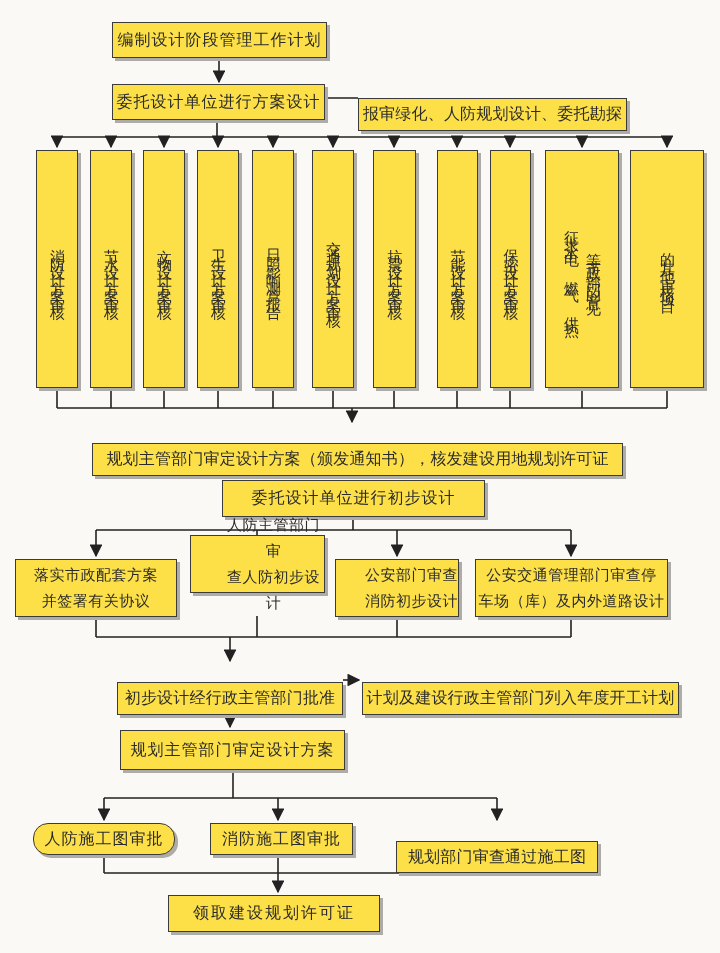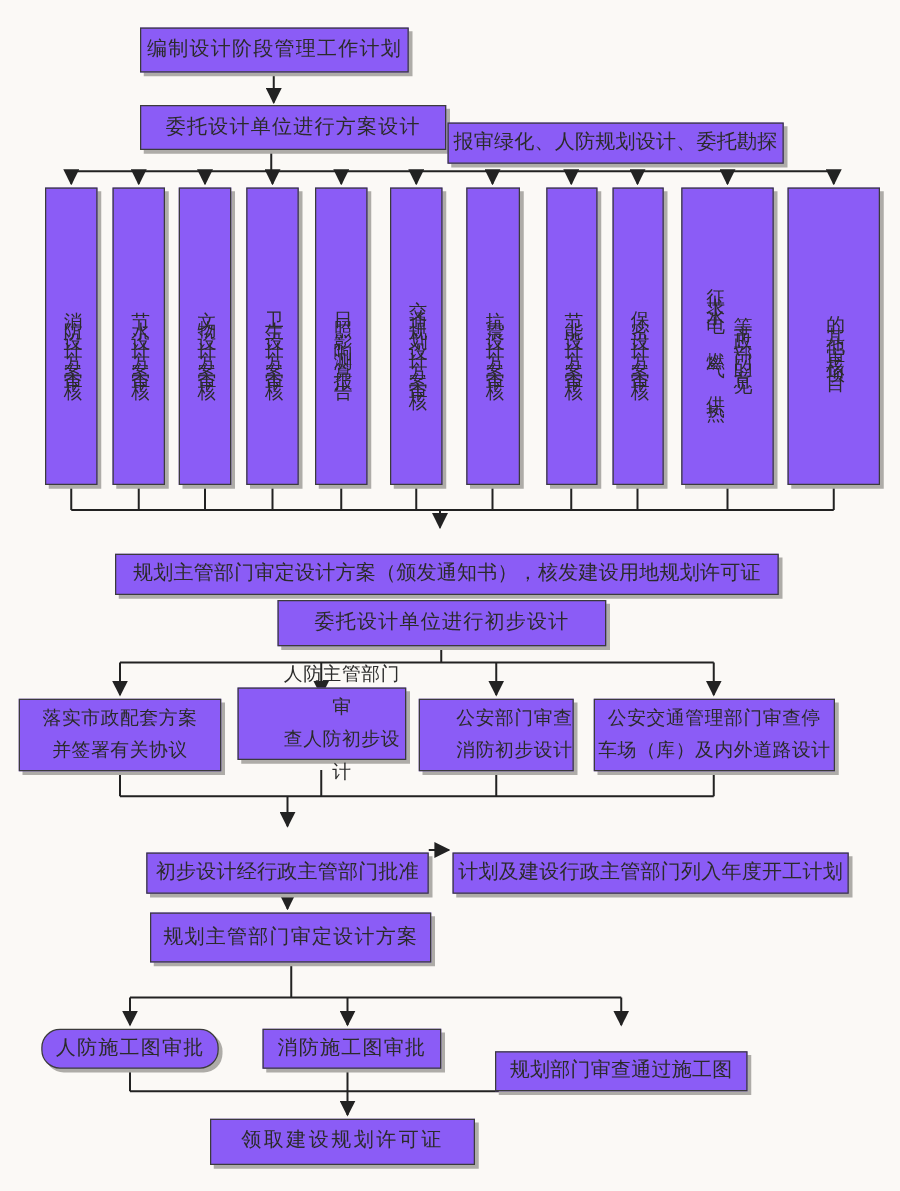--- a/index.html
+++ b/index.html
@@ -7,21 +7,21 @@
     position:relative;
     width:720px;height:953px;
     background:#fbf9f6;
     font-family:"Liberation Serif","DejaVu Serif",serif;
     overflow:hidden;
   }
   svg.wires{position:absolute;left:0;top:0;z-index:1;}
   .box{
     position:absolute;
     box-sizing:border-box;
-    background:#8b5cf6;
+    background:#fde047;
     border:1.5px solid #3b3b3b;
     box-shadow:3px 3px 0 #aeaca8;
     display:flex;
     align-items:center;
     justify-content:center;
     color:#2b2b2b;
     text-align:center;
     z-index:2;
     line-height:1.3;
   }
@@ -86,21 +86,21 @@
     <path d="M343 680 H359" fill="none" stroke="#222222" stroke-width="1.6" marker-end="url(#ah)"></path>
     <path d="M230 697 V727" fill="none" stroke="#222222" stroke-width="1.6" marker-end="url(#ah)"></path>
     <path d="M104 798 V820" fill="none" stroke="#222222" stroke-width="1.6" marker-end="url(#ah)"></path>
     <path d="M278 798 V820" fill="none" stroke="#222222" stroke-width="1.6" marker-end="url(#ah)"></path>
     <path d="M497 798 V820" fill="none" stroke="#222222" stroke-width="1.6" marker-end="url(#ah)"></path>
     <path d="M278 855 V892" fill="none" stroke="#222222" stroke-width="1.6" marker-end="url(#ah)"></path>
   </svg>
 
   <div class="box hl" style="left:112px;top:22px;width:215px;height:36px;">编制设计阶段管理工作计划</div>
 
-  <div class="box hl" style="left:112px;top:84px;width:245px;height:36px;">委托设计单位进行方案设计</div>
+  <div class="box hl" style="left:112px;top:84px;width:213px;height:36px;">委托设计单位进行方案设计</div>
 
   <div class="box hl-tight" style="left:358px;top:80px;width:269px;height:33px;">报审绿化、人防规划设计、委托勘探</div>
 
   <div class="box" style="left:36px;top:150px;width:42px;height:238px;">
     <span class="vtext">消防设计方案审核</span>
   </div>
   <div class="box" style="left:90px;top:150px;width:42px;height:238px;">
     <span class="vtext">节水设计方案审核</span>
   </div>
   <div class="box" style="left:143px;top:150px;width:42px;height:238px;">
@@ -135,21 +135,21 @@
   </div>
 
   <div class="box hl-tight" style="left:92px;top:425px;width:531px;height:33px;">规划主管部门审定设计方案（颁发通知书），核发建设用地规划许可证</div>
 
   <div class="box hl" style="left:222px;top:480px;width:263px;height:37px;">委托设计单位进行初步设计</div>
 
   <div class="box two-line" style="left:15px;top:559px;width:162px;height:58px;">
     <div>落实市政配套方案</div>
     <div>并签署有关协议</div>
   </div>
-  <div class="box two-line" style="left:190px;top:550px;width:135px;height:58px;padding-left:32px;">
+  <div class="box two-line" style="left:190px;top:535px;width:135px;height:58px;padding-left:32px;">
     <div>人防主管部门审</div>
     <div>查人防初步设计</div>
   </div>
   <div class="box two-line" style="left:335px;top:559px;width:124px;height:58px;align-items:flex-end;">
     <div>公安部门审查</div>
     <div>消防初步设计</div>
   </div>
   <div class="box two-line" style="left:475px;top:559px;width:193px;height:58px;align-items:center;">
     <div>公安交通管理部门审查停</div>
     <div>车场（库）及内外道路设计</div>

